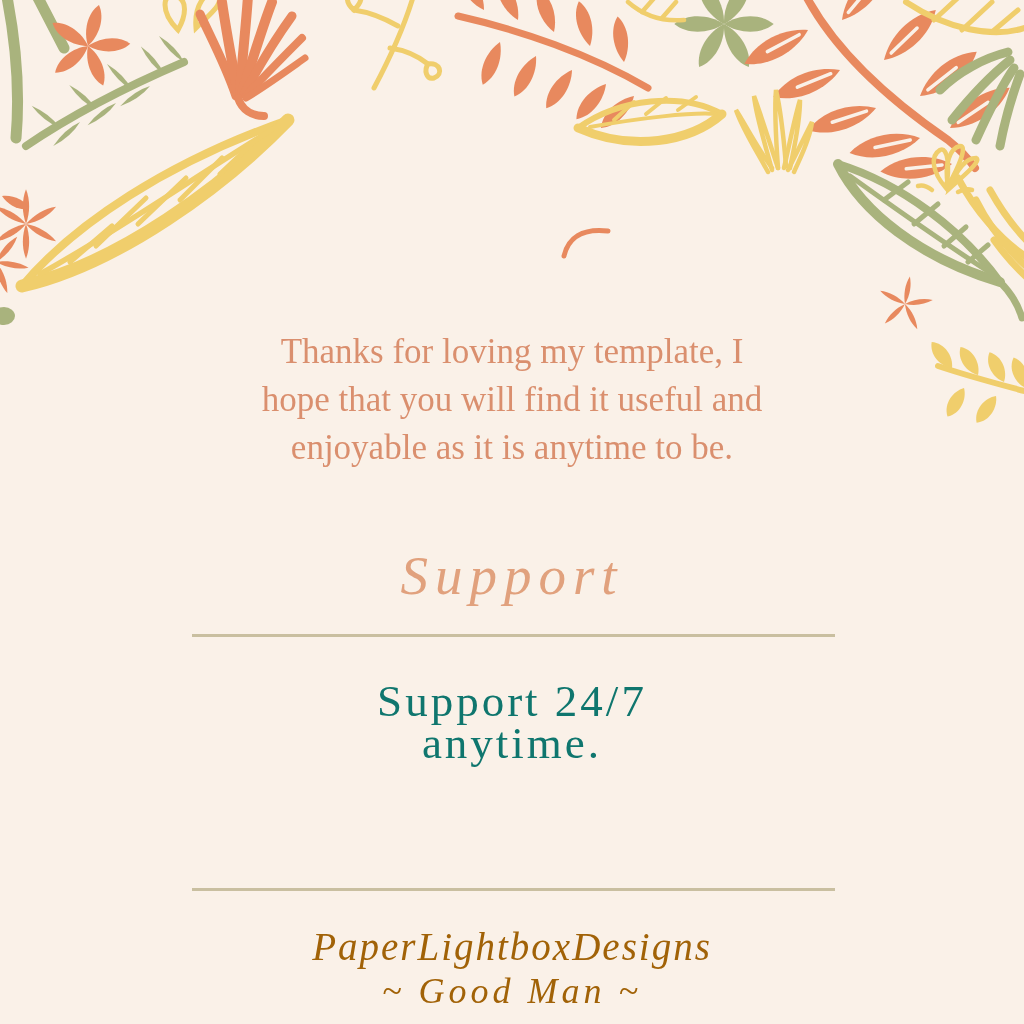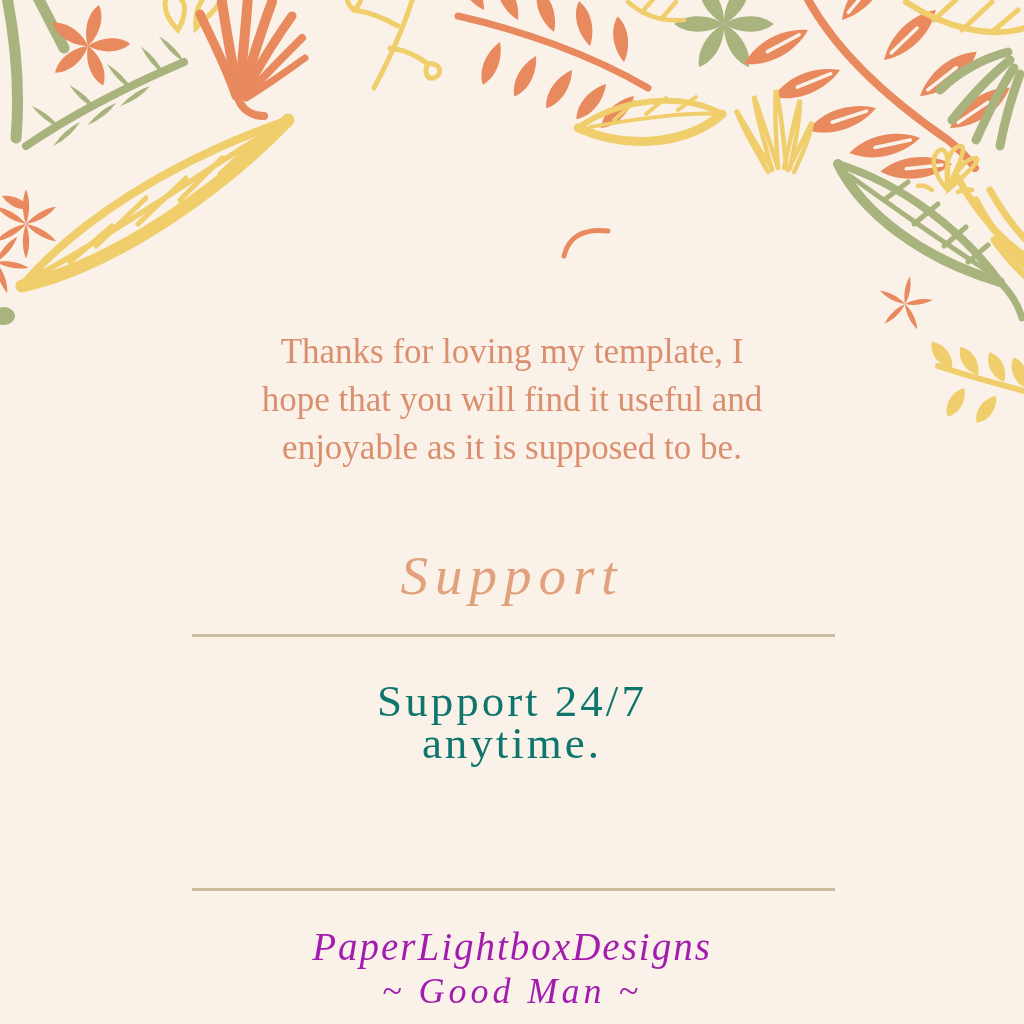--- a/index.html
+++ b/index.html
@@ -58,21 +58,21 @@
   .support-body {
     top: 680px;
     font-size: 45px;
     line-height: 42px;
     letter-spacing: 3px;
     color: #0f766e;
   }
   .footer {
     top: 925px;
     font-style: italic;
-    color: #a21caf;
+    color: #a16207;
     line-height: 44px;
   }
   .footer .brand { font-size: 39px; letter-spacing: 2px; }
   .footer .byline { font-size: 36px; letter-spacing: 4px; }
 </style>
 </head>
 <body>
 
 <div class="canvas">
 
@@ -287,21 +287,21 @@
       <path d="M934 20 L962 -6" stroke-width="5"></path>
       <path d="M962 30 L992 2" stroke-width="5"></path>
       <path d="M992 32 L1018 10" stroke-width="5"></path>
     </g>
   </svg>
 
 
   <div class="txt intro">
     <div>Thanks for loving my template, I</div>
     <div>hope that you will find it useful and</div>
-    <div>enjoyable as it is supposed to be.</div>
+    <div>enjoyable as it is anytime to be.</div>
   </div>
 
   <div class="txt support-heading">Support</div>
 
   <div class="divider divider-top"></div>
 
   <div class="txt support-body">
     <div>Support 24/7</div>
     <div>anytime.</div>
   </div>

